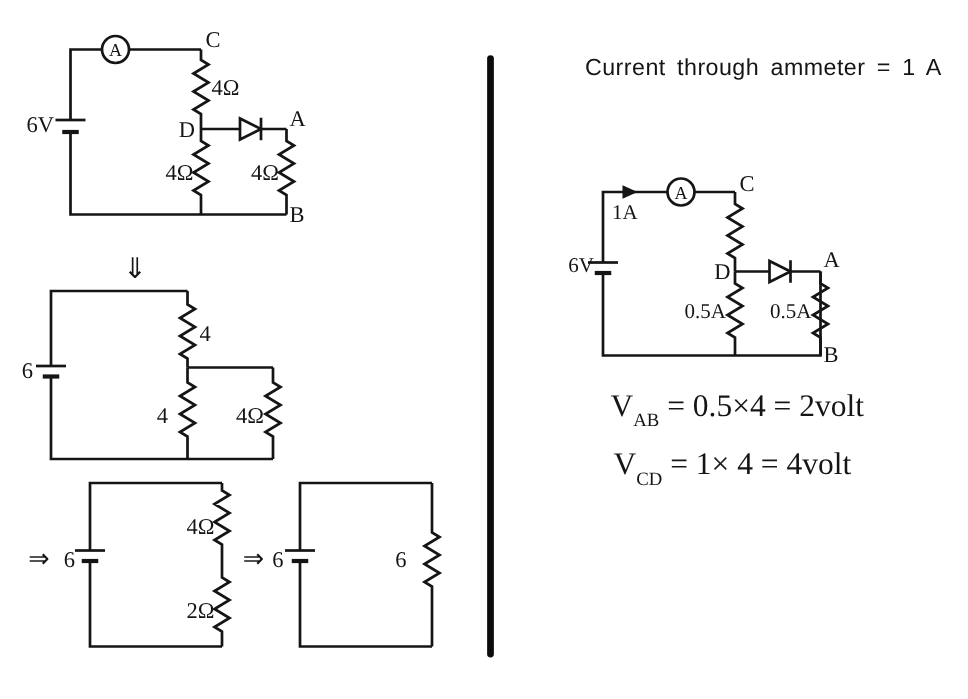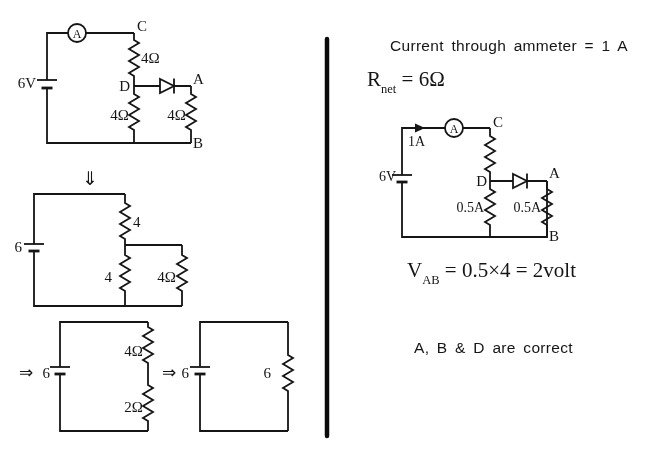--- a/index.html
+++ b/index.html
@@ -118,20 +118,19 @@
       <text class="lbl" x="487" y="186" text-anchor="end">D</text>
       <text class="lbl" x="549" y="178">A</text>
       <text class="lbl-sm" x="484" y="212" text-anchor="end">0.5A</text>
       <text class="lbl-sm" x="541" y="212" text-anchor="end">0.5A</text>
       <text class="lbl" x="549" y="241">B</text>
     </g>
   </svg>
 
   <div class="txt sans" style="left:370px;top:37px;">Current through ammeter = 1 A</div>
 
-  <div class="txt serif-eq" style="left:367px;top:67px;"><span>R</span><sub>net</sub><span> = 6Ω</span></div>
 
   <div class="txt serif-eq" style="left:407px;top:258px;"><span>V</span><sub>AB</sub><span> = 0.5×4 = 2volt</span></div>
 
+  <div class="txt serif-eq" style="left:409px;top:297px;"><span>V</span><sub>CD</sub><span> = 1× 4 = 4volt</span></div>
 
-  <div class="txt sans" style="left:394px;top:339px;">A, B &amp; D are correct</div>
 
 </div>
 
 </body></html>

